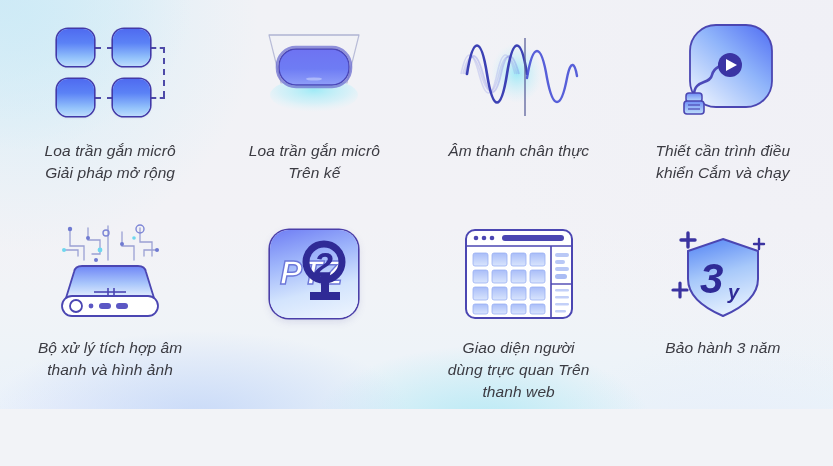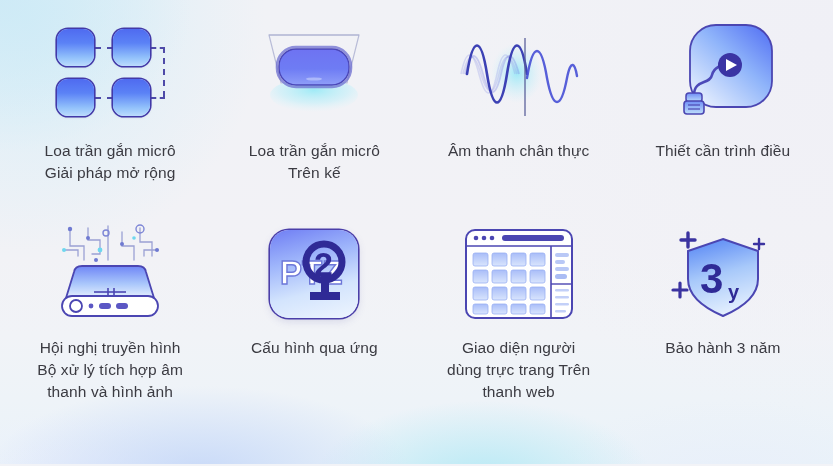--- a/index.html
+++ b/index.html
@@ -10,26 +10,27 @@
     width: 833px;
     height: 466px;
     overflow: hidden;
     font-family: "Liberation Sans", sans-serif;
     background: #f2f3f7;
   }
 
   #page {
     position: relative;
     width: 833px;
-    height: 464px;
+    height: 409px;
     overflow: hidden;
     background:
       radial-gradient(circle at 3% 4%, rgba(214,238,248,0.95) 0%, rgba(214,238,248,0.0) 26%),
       radial-gradient(circle at 98% 10%, rgba(240,240,246,1) 0%, rgba(240,240,246,0) 40%),
       linear-gradient(180deg, #f1f2f6 0%, #f2f2f6 55%, #f1f3f7 72%, #eef3f8 86%, #eaf3f9 100%);
+    font-style: italic;
   }
 
   
   .bottom-wash {
     position: absolute;
     left: 0;
     right: 0;
     bottom: -6px;
     height: 190px;
     background:
@@ -233,20 +234,21 @@
           <g>
             <rect x="22" y="76" width="16" height="9" rx="3" fill="url(#plugg)" stroke="#4b46b2" stroke-width="1.5"></rect>
             <rect x="20" y="84" width="20" height="13" rx="3" fill="url(#plugg)" stroke="#4b46b2" stroke-width="1.6"></rect>
             <line x1="24" y1="88" x2="36" y2="88" stroke="#4b46b2" stroke-width="1.2"></line>
             <line x1="24" y1="92" x2="36" y2="92" stroke="#4b46b2" stroke-width="1.2"></line>
           </g>
         </svg>
       </div>
       <div class="caption wide">
         <div>Thiết cần trình điều</div>
+        <div>khiển Cắm và chạy</div>
       </div>
     </div>
 
     <div class="cell row2">
       <div class="icon-box">
         <svg class="svg-icon" width="132" height="108" viewBox="0 0 132 108">
           <defs>
             <linearGradient id="devtop" x1="0" y1="0" x2="0" y2="1">
               <stop offset="0%" stop-color="#6f86f6"></stop>
               <stop offset="55%" stop-color="#a9c6fb"></stop>
@@ -285,39 +287,37 @@
           <circle cx="32" cy="86" r="6" fill="none" stroke="#4b46b2" stroke-width="1.8"></circle>
           <circle cx="47" cy="86" r="2.4" fill="#5b57c4"></circle>
           <rect x="55" y="83" width="12" height="6" rx="3" fill="#5b57c4"></rect>
           <rect x="72" y="83" width="12" height="6" rx="3" fill="#5b57c4"></rect>
           <line x1="50" y1="72" x2="82" y2="72" stroke="#4b46b2" stroke-width="1.6"></line>
           <line x1="64" y1="68" x2="64" y2="76" stroke="#4b46b2" stroke-width="1.6"></line>
           <line x1="70" y1="68" x2="70" y2="76" stroke="#4b46b2" stroke-width="1.6"></line>
         </svg>
       </div>
       <div class="caption wide">
-        <div>Hội nghị truyền hình</div>
         <div>Bộ xử lý tích hợp âm</div>
         <div>thanh và hình ảnh</div>
       </div>
     </div>
 
     <div class="cell row2">
       <div class="icon-box">
         <div class="ptz-tile">
           <svg class="svg-icon" width="88" height="88" viewBox="0 0 88 88">
             <text x="10" y="54" font-family="'Liberation Sans', sans-serif" font-size="33" font-weight="bold" fill="#ffffff" stroke="#6d77d8" stroke-width="1.4">PTZ</text>
             <circle cx="54" cy="32" r="18" fill="none" stroke="#2f2a96" stroke-width="7"></circle>
             <path d="M51 44 L51 62 L40 62 L40 70 L70 70 L70 62 L59 62 L59 44 Z" fill="#2f2a96"></path>
             <text x="44" y="46" font-family="'Liberation Sans', sans-serif" font-size="34" font-weight="bold" fill="#2f2a96">2</text>
           </svg>
         </div>
       </div>
       <div class="caption">
-        <div>Cấu hình qua ứng</div>
       </div>
     </div>
 
     <div class="cell row2">
       <div class="icon-box">
         <svg class="svg-icon" width="122" height="104" viewBox="0 0 122 104">
           <defs>
             <linearGradient id="tile" x1="0" y1="0" x2="0" y2="1">
               <stop offset="0%" stop-color="#a9bdf8"></stop>
               <stop offset="100%" stop-color="#d9e5fd"></stop>
@@ -359,21 +359,21 @@
             <line x1="93" y1="62" x2="114" y2="62" stroke="#4b46b2" stroke-width="1.4"></line>
             <rect x="97" y="67" width="14" height="2.6" rx="1.3" fill="#c3d0f8"></rect>
             <rect x="97" y="74" width="14" height="2.6" rx="1.3" fill="#c3d0f8"></rect>
             <rect x="97" y="81" width="14" height="2.6" rx="1.3" fill="#c3d0f8"></rect>
             <rect x="97" y="88" width="11" height="2.6" rx="1.3" fill="#c3d0f8"></rect>
           </g>
         </svg>
       </div>
       <div class="caption wide">
         <div>Giao diện người</div>
-        <div>dùng trực trang Trên</div>
+        <div>dùng trực quan Trên</div>
         <div>thanh web</div>
       </div>
     </div>
 
     <div class="cell row2">
       <div class="icon-box">
         <svg class="svg-icon" width="126" height="106" viewBox="0 0 126 106">
           <defs>
             <linearGradient id="shield" x1="0.35" y1="0" x2="0.6" y2="1">
               <stop offset="0%" stop-color="#5f8df5"></stop>

